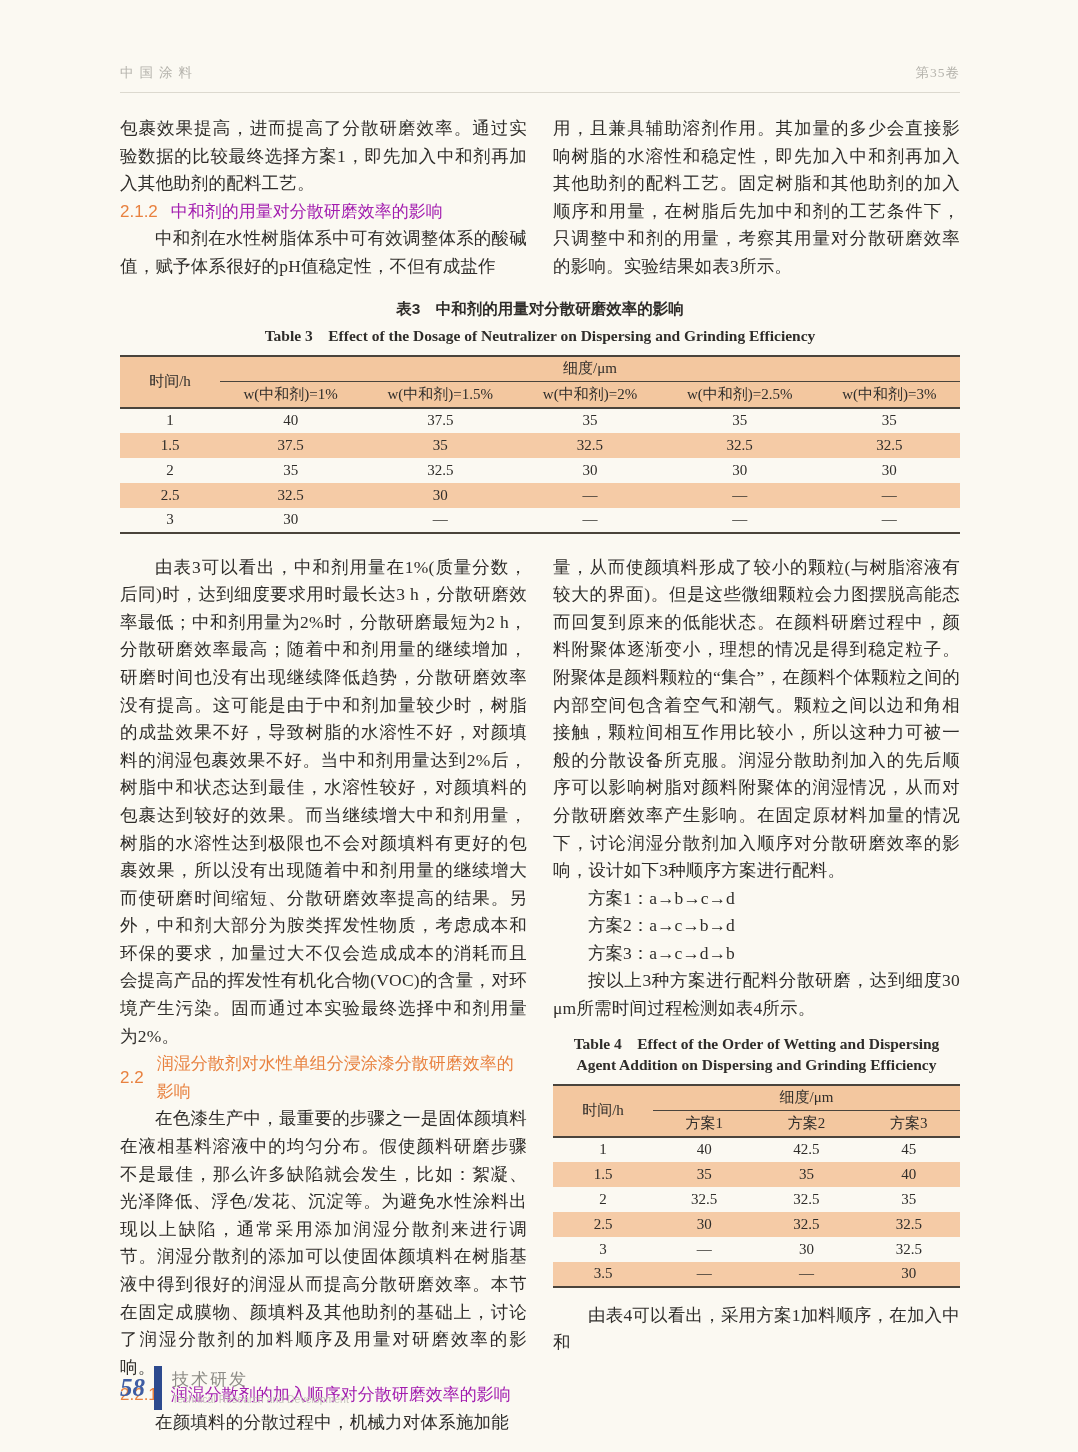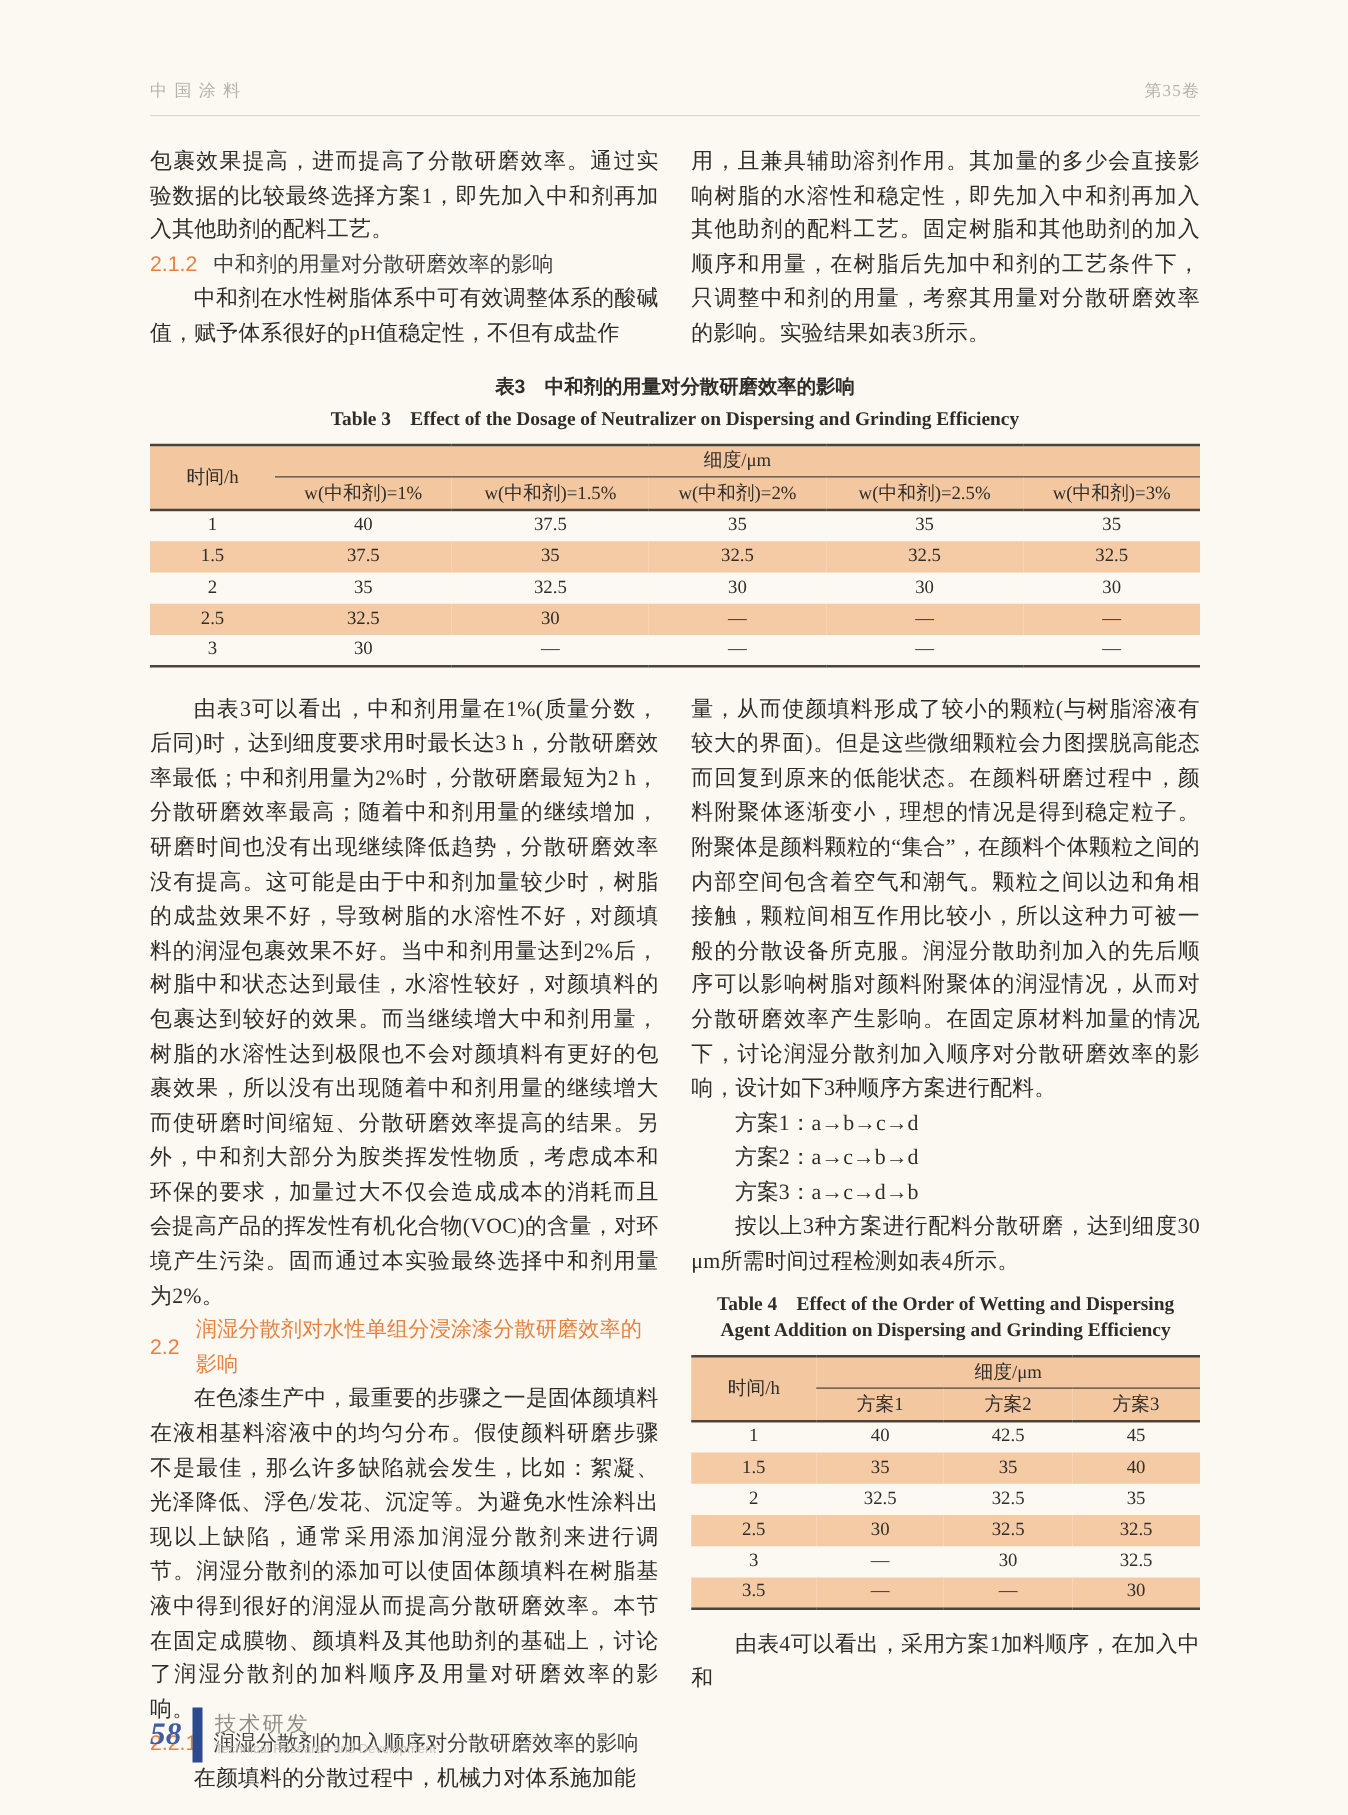--- a/index.html
+++ b/index.html
@@ -36,21 +36,21 @@
   p.ind { text-indent:2em; }
 
   
   .sec-head {
     display:flex; gap:13px;
     font-family:"Liberation Sans", sans-serif;
     font-weight:normal; font-size:17px; line-height:27.6px;
     align-items:center;
   }
   .sec-num { color:#e8813f; white-space:nowrap; }
-  .sec-title { color:#404040; }
+  .sec-title { color:#a21caf; }
   .sec-head.all-orange .sec-title { color:#e8813f; }
 
   
   .tbl-caption-zh {
     text-align:center; font-family:"Liberation Sans", sans-serif;
     font-weight:bold; font-size:15.5px; margin-bottom:5px;
   }
   .tbl-caption-en {
     text-align:center; font-family:Liberation Serif, serif;
     font-weight:bold; font-size:15.5px; margin-bottom:9px; line-height:21px;

